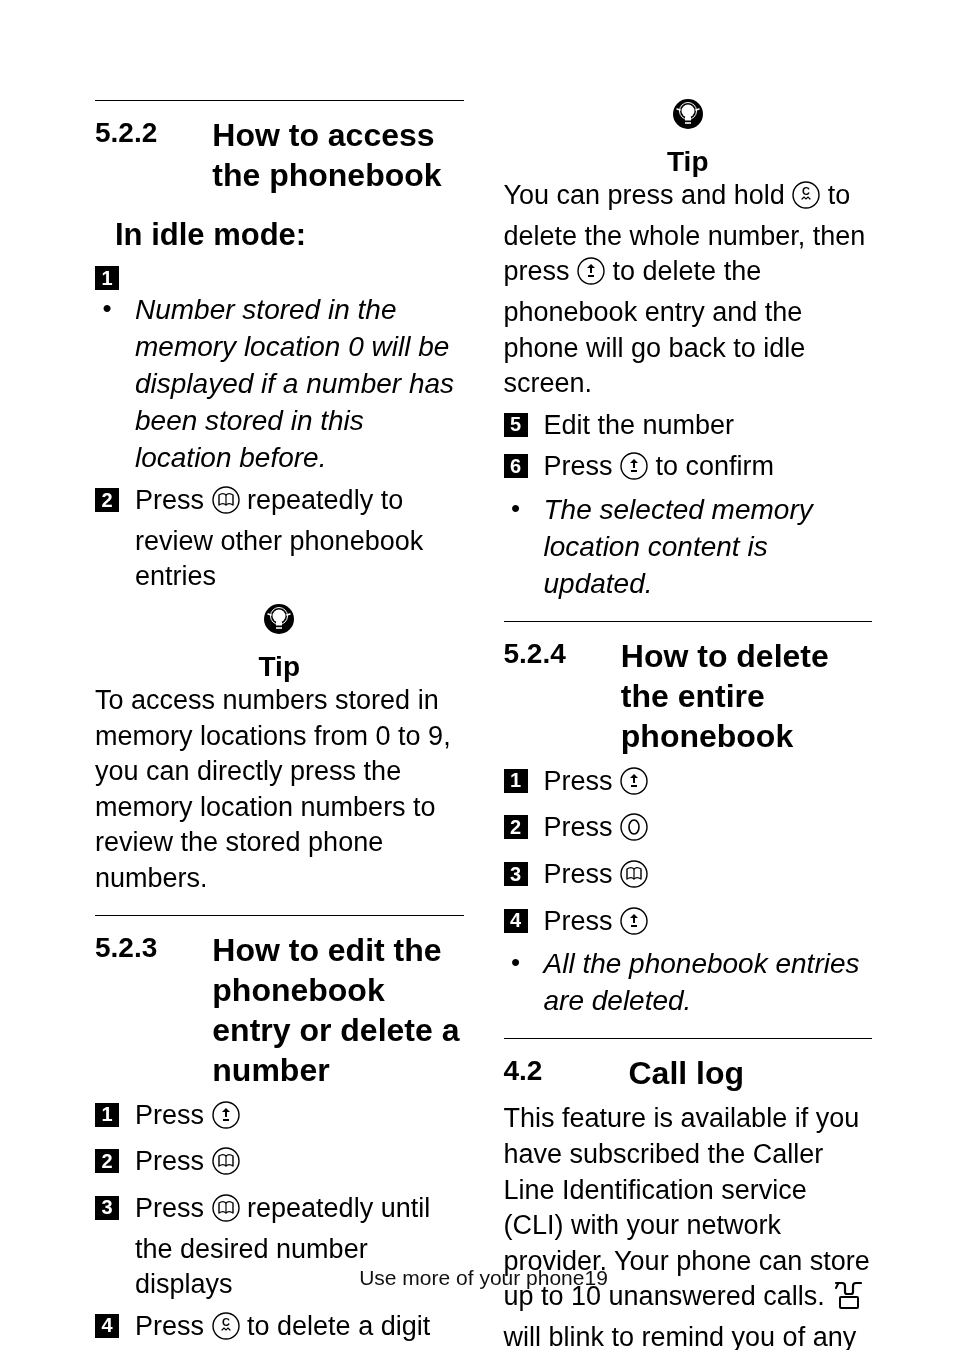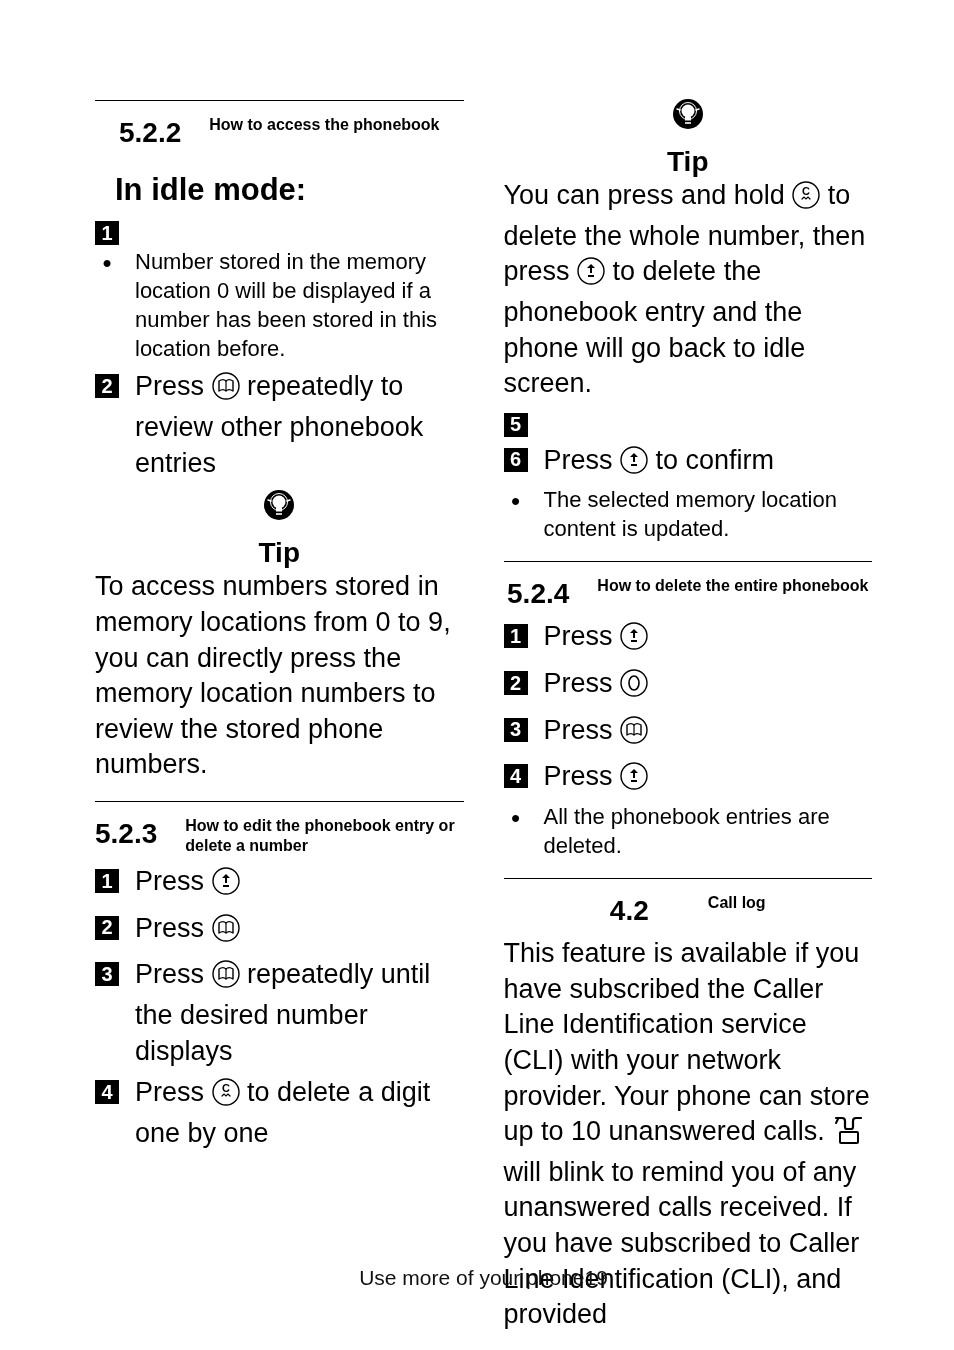--- a/index.html
+++ b/index.html
@@ -26,32 +26,32 @@
 }
 .section-rule {
   border-top: 1.6px solid #000;
   margin: 10px 0 14px 0;
 }
 .heading-row {
   display: flex;
   align-items: flex-start;
   gap: 28px;
   margin-bottom: 8px;
-  justify-content: center;
 }
 .heading-num {
   font-weight: 700;
   font-size: 28px;
   line-height: 1.25;
   white-space: nowrap;
 }
 .heading-title {
   font-weight: 700;
-  font-size: 16px;
+  font-size: 32px;
   line-height: 1.25;
+  margin-left: 27px;
 }
 .subhead {
   font-weight: 700;
   font-size: 31px;
   line-height: 1.3;
   margin-top: 20px;
   margin-bottom: 6px;
   margin-left: 20px;
 }
 .step {
@@ -84,22 +84,23 @@
   gap: 16px;
   margin-top: 2px;
 }
 .bullet-dot {
   flex: 0 0 24px;
   text-align: center;
   font-size: 26px;
   line-height: 1.3;
 }
 .bullet-body {
-  font-size: 22px;
+  font-size: 28px;
   line-height: 1.32;
+  font-style: italic;
 }
 .bodytext {
   font-size: 27px;
   line-height: 1.32;
   margin-top: 0;
 }
 .tip-row {
   display: flex;
   align-items: center;
   gap: 12px;
@@ -274,20 +275,21 @@
           </svg></span>
       <span> to delete the whole number, then press </span>
       <span class="icon"><svg width="28" height="28">
             <use href="#ico-prog"></use>
           </svg></span>
       <span> to delete the phonebook entry and the phone will go back to idle screen.</span>
     </div>
 
     <div class="step">
       <div class="step-num">5</div>
+      <div class="step-body">Edit the number</div>
     </div>
 
     <div class="step">
       <div class="step-num">6</div>
       <div class="step-body">
         <span>Press </span>
         <span class="icon"><svg width="28" height="28">
               <use href="#ico-prog"></use>
             </svg></span>
         <span> to confirm</span>

